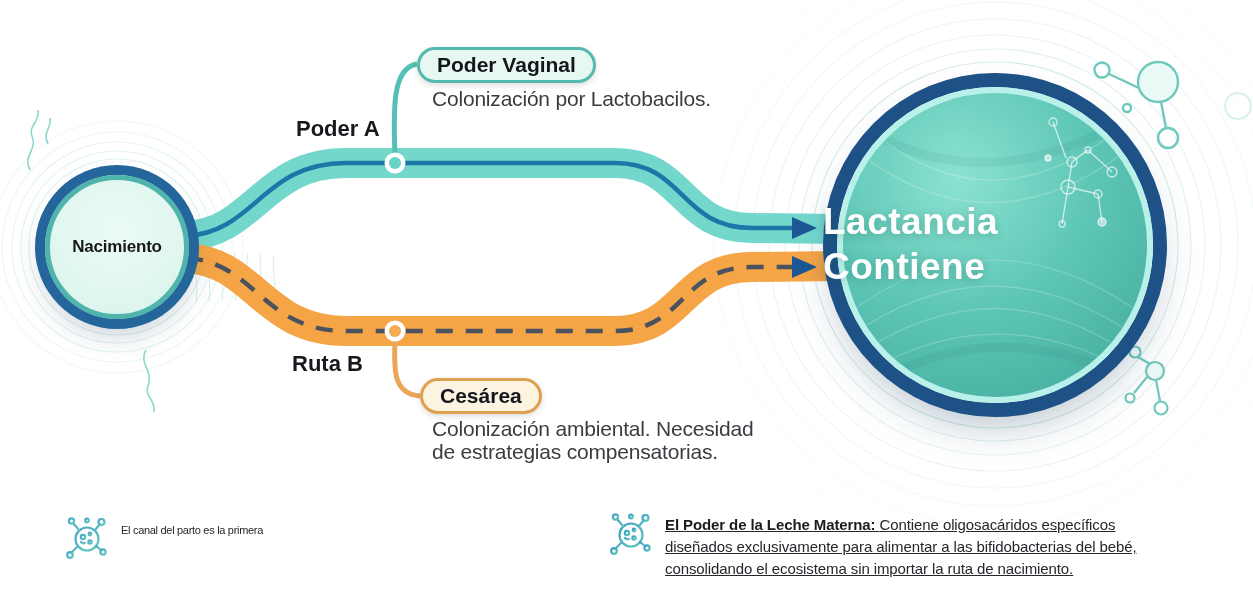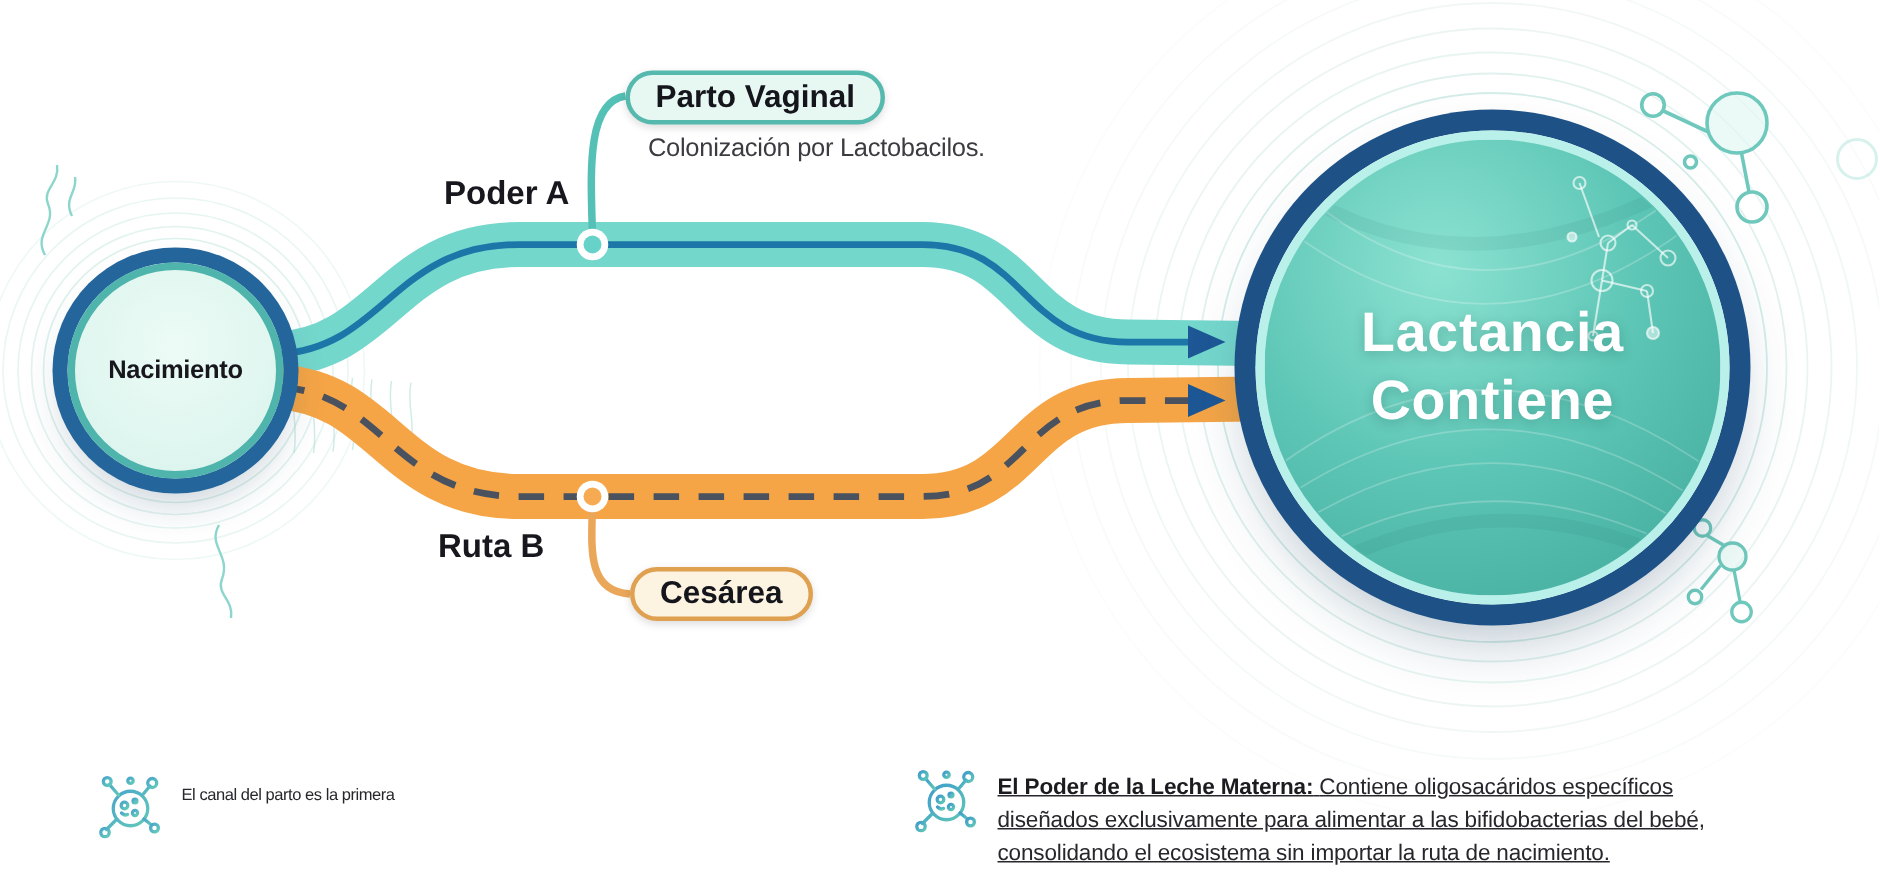--- a/index.html
+++ b/index.html
@@ -18,37 +18,37 @@
   }
   .start-label{font-size:17px;font-weight:700;color:var(--text_dark,#17171D);letter-spacing:-.2px;}
   
   .end-circle{
     position:absolute;left:837px;top:87px;width:304px;height:304px;border-radius:50%;
     border:6px solid var(--end_ring_cyan,#B9F1EA);
     background:radial-gradient(circle at 38% 28%,#8ce2d1,var(--end_fill,#5CC5B5) 48%,#3FA89A 100%);
     box-shadow:0 0 0 14px var(--node_ring_navy,#1E5287),0 20px 42px rgba(25,65,95,.35);
   }
   .end-label{
-    position:absolute;left:823px;top:199px;width:344px;text-align:center;
+    position:absolute;left:823px;top:199px;width:344px;
     font-size:37px;line-height:45px;font-weight:700;color:#ffffff;letter-spacing:.5px;
     text-shadow:0 2px 8px rgba(0,70,60,.25);
   }
   .end-label span{display:block;}
   
   .route-name{position:absolute;font-size:22px;font-weight:700;color:var(--text_dark,#17171D);}
   .route-name.ra{left:296px;top:116px;}
   .route-name.rb{left:292px;top:351px;}
   .pill{
     position:absolute;display:inline-flex;align-items:center;justify-content:center;
     height:30px;padding:0 17px;border-radius:19px;font-size:21px;font-weight:700;
     color:#15151c;box-shadow:0 2px 6px rgba(0,0,0,.14);white-space:nowrap;
   }
   .pill-a{left:417px;top:47px;background:var(--badge_a_bg,#E7F8F3);border:3px solid var(--badge_a_border,#56B9AE);}
   .pill-b{left:420px;top:378px;background:var(--badge_b_bg,#FDF3E1);border:3px solid var(--badge_b_border,#DFA050);}
-  .desc{position:absolute;font-size:17px;line-height:23px;color:var(--text_muted,#3B3B41);letter-spacing:-.2px;}
+  .desc{position:absolute;font-size:21px;line-height:23px;color:var(--text_muted,#3B3B41);letter-spacing:-.2px;}
   .desc span{display:block;}
   .desc-a{left:432px;top:87px;}
   .desc-b{left:432px;top:417px;}
   
   .footnote{position:absolute;display:flex;align-items:flex-start;}
   .fn-left{left:64px;top:514px;}
   .fn-right{left:608px;top:510px;}
   .fn-icon{flex:0 0 auto;margin-right:11px;}
   .fn-text{color:#26262c;}
   .fn-left .fn-text{font-size:11px;line-height:24px;letter-spacing:-.3px;margin-top:4px;}
@@ -188,25 +188,29 @@
   </svg>
 
   <div class="end-label">
     <span>Lactancia</span>
     <span>Contiene</span>
   </div>
 
   <div class="route-name ra">Poder A</div>
   <div class="route-name rb">Ruta B</div>
 
-  <div class="pill pill-a">Parto Vaginal</div>
+  <div class="pill pill-a">Poder Vaginal</div>
   <div class="pill pill-b">Cesárea</div>
 
   <div class="desc desc-a">
     <span>Colonización por Lactobacilos.</span>
+  </div>
+  <div class="desc desc-b">
+    <span>Colonización ambiental. Necesidad</span>
+    <span>de estrategias compensatorias.</span>
   </div>
 
   <div class="footnote fn-left">
     <svg class="fn-icon" width="46" height="48" viewBox="0 0 46 48">
       <defs>
         <linearGradient id="mg1" x1="0" y1="0" x2="1" y2="1">
           <stop offset="0" stop-color="#4aa6cb"></stop>
             <stop offset="1" stop-color="#63cab9"></stop>
         </linearGradient>
       </defs>

